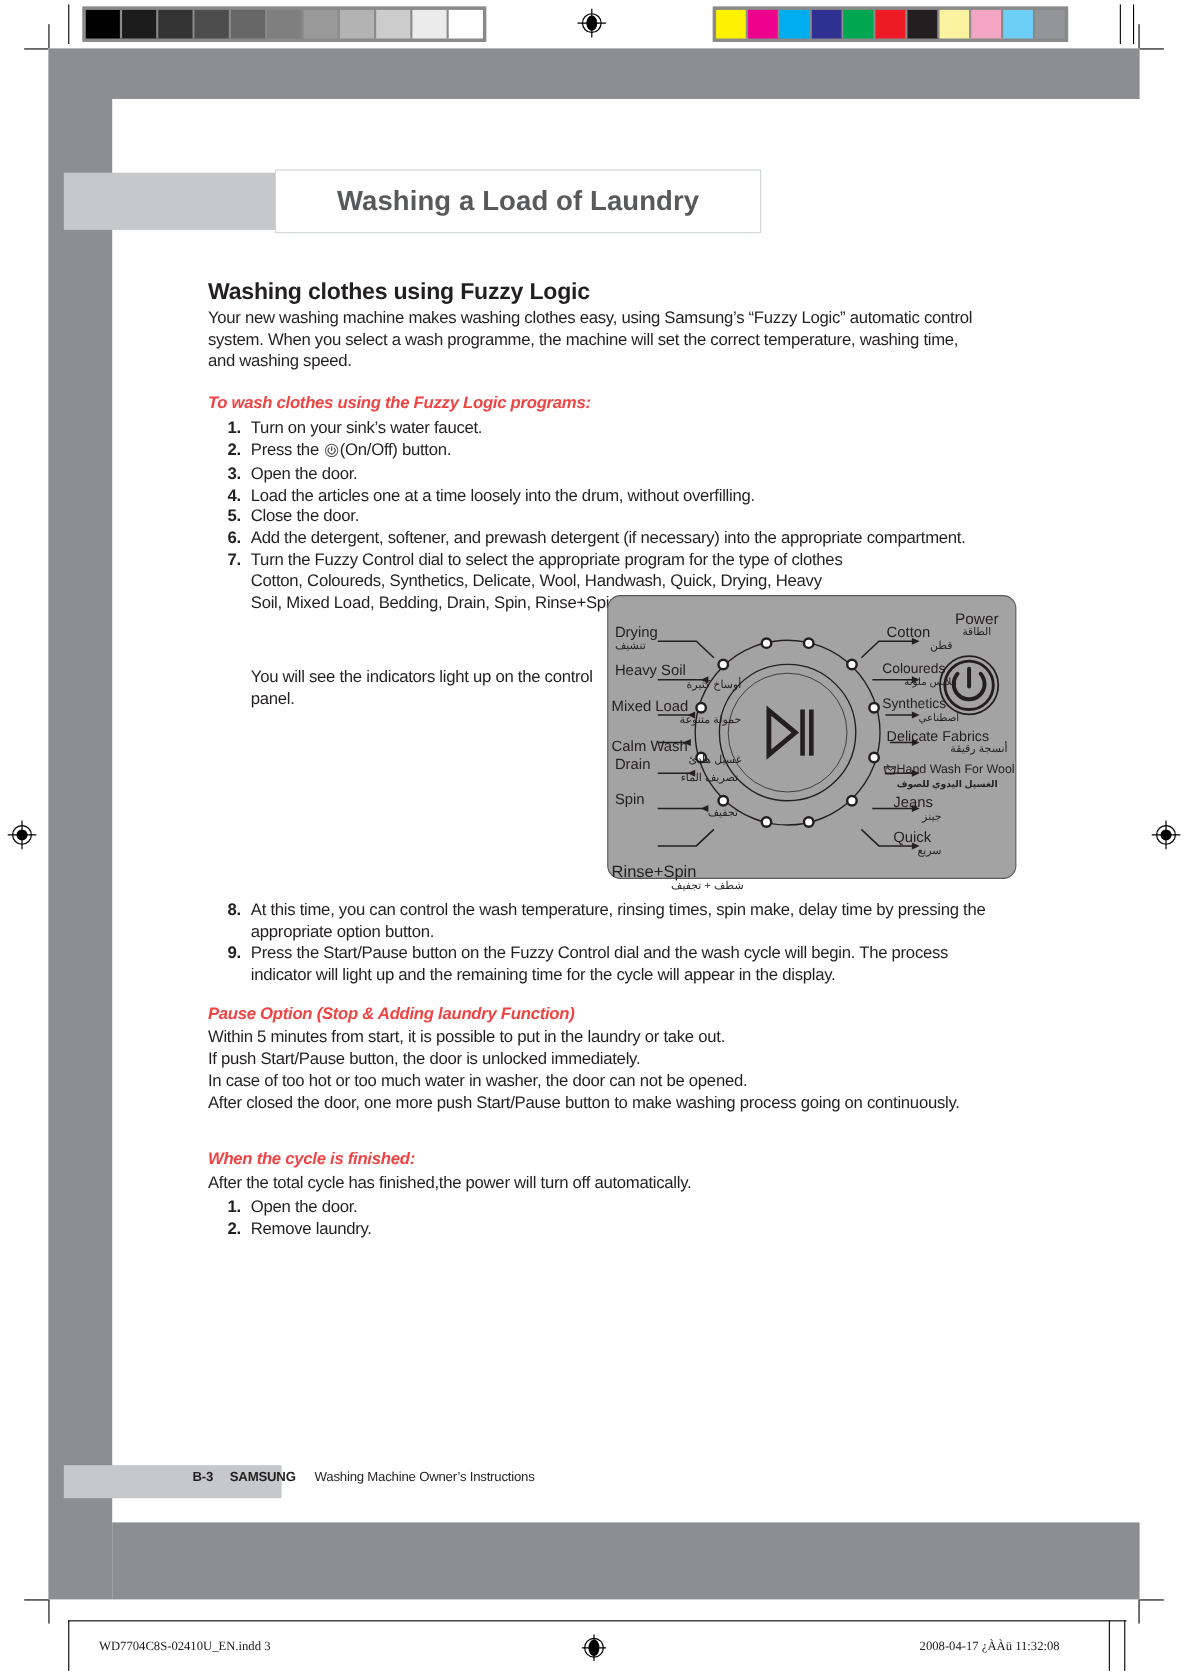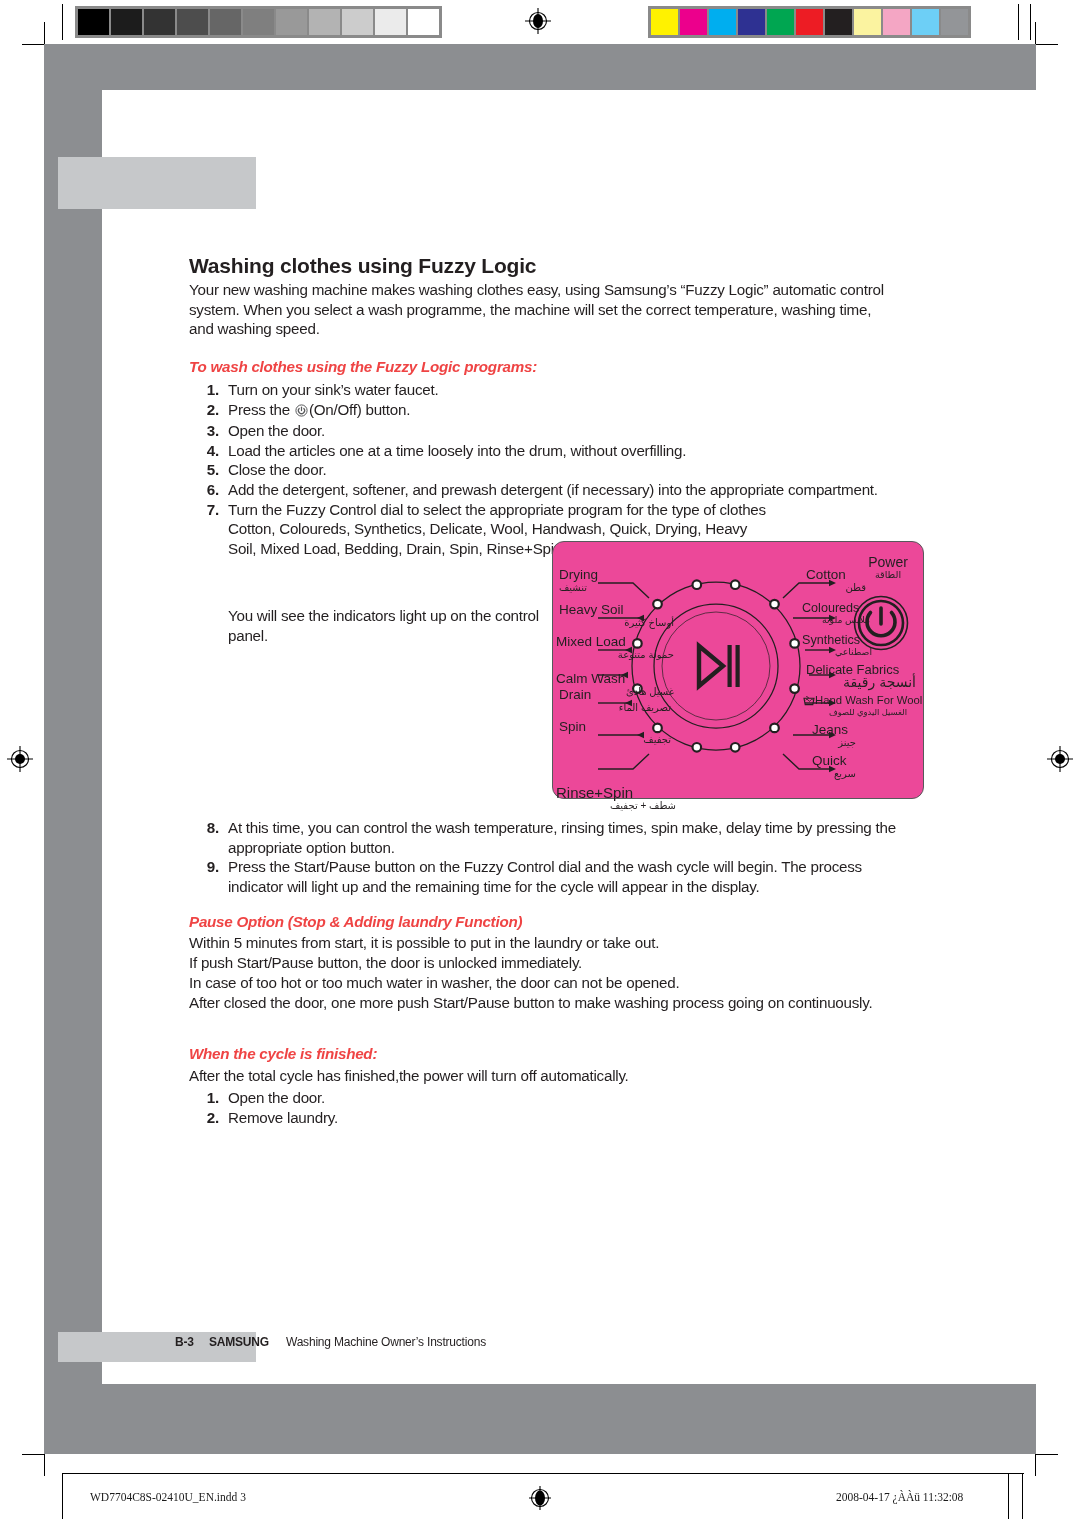--- a/index.html
+++ b/index.html
@@ -33,21 +33,21 @@
   .title-box h1{margin:0;font-size:25px;font-weight:bold;color:#58595b;letter-spacing:.1px;}
   h2.sec{margin:0;font-size:21px;font-weight:bold;color:#231f20;letter-spacing:-.2px;}
   p.body,li.body,.body{font-size:15.2px;line-height:19.6px;margin:0;letter-spacing:-.25px;}
   .subhead{font-size:15.2px;font-weight:bold;font-style:italic;color:#ef4444;margin:0;letter-spacing:-.25px;}
   ol.steps{margin:2px 0 0 0;padding:0;list-style:none;}
   ol.steps > li{display:flex;font-size:15.2px;line-height:19.6px;letter-spacing:-.25px;}
   ol.steps > li .num{width:30px;text-align:right;padding-right:9px;font-weight:bold;flex:0 0 auto;}
   ol.steps > li .txt{flex:1 1 auto;}
   .onoff-ico{display:inline-block;vertical-align:-2px;margin:0 1px;}
   
-  .panel{position:absolute;border:1.3px solid #58595b;border-radius:12px;background:#ec4899;}
+  .panel{position:absolute;border:1.3px solid #58595b;border-radius:12px;background:#a3a3a3;}
   .dial-svg{display:block;}
   
   .footer-line{position:absolute;font-size:12px;letter-spacing:-.2px;}
   .footer-line b{font-weight:bold;}
   .prodfooter{position:absolute;font-family:"Liberation Serif","DejaVu Serif",serif;font-size:11.5px;color:#1a1a1a;}
   .hr-bottom{position:absolute;background:#000;height:1px;}
   .vline{position:absolute;background:#000;width:1px;}
 </style>
 </head>
 <body>
@@ -117,20 +117,25 @@
 <div class="vline" style="left:1030px;top:4px;height:36px;"></div>
 
 <div class="page">
 
   <div class="band" style="left:0;top:0;width:992px;height:46px;"></div>
   <div class="band" style="left:0;top:46px;width:58px;height:1364px;"></div>
   <div class="band" style="left:58px;top:1340px;width:934px;height:70px;"></div>
   <div class="band-light" style="left:14px;top:113px;width:198px;height:52px;"></div>
   <div class="band-light" style="left:14px;top:1288px;width:198px;height:30px;"></div>
 
+  <div class="title-wrap">
+    <div class="title-box">
+      <h1>Washing a Load of Laundry</h1>
+    </div>
+  </div>
 
   <div class="content">
 
     <h2 class="sec" style="position:absolute;left:0;top:210px;">Washing clothes using Fuzzy Logic</h2>
 
     <p class="body" style="position:absolute;left:0;top:236px;width:700px;">Your new washing machine makes washing clothes easy, using Samsung’s “Fuzzy Logic” automatic control system. When you select a wash programme, the machine will set the correct temperature, washing time, and washing speed.</p>
 
     <p class="subhead" style="position:absolute;left:0;top:314px;">To wash clothes using the Fuzzy Logic programs:</p>
 
     <ol class="steps" style="position:absolute;left:0;top:334px;width:720px;">
@@ -284,33 +289,33 @@
       <div style="position:absolute;left:249px;top:60px;width:68px;">
         <div style="font-size:12.6px;line-height:13px;">Coloureds</div>
         <div style="font-size:9.3px;line-height:10px;direction:rtl;">ملابس ملونة</div>
       </div>
       <div style="position:absolute;left:249px;top:92px;width:70px;">
         <div style="font-size:12.6px;line-height:13px;">Synthetics</div>
         <div style="font-size:9.3px;line-height:10px;direction:rtl;">اصطناعي</div>
       </div>
       <div style="position:absolute;left:253px;top:121px;width:110px;">
         <div style="font-size:13px;line-height:14px;">Delicate Fabrics</div>
-        <div style="font-size:14px;line-height:10px;direction:rtl;">أنسجة رقيقة</div>
+        <div style="font-size:10px;line-height:10px;direction:rtl;">أنسجة رقيقة</div>
       </div>
       <div style="position:absolute;left:250px;top:152px;width:118px;">
         <div style="font-size:11.3px;line-height:12px;white-space:nowrap;">
           <span style="display:inline-block;vertical-align:-2px;">
             <svg width="12" height="11" viewBox="0 0 12 11">
               <path d="M1 3.2 H11 L9.8 9.6 H2.2 Z" fill="none" stroke="#231f20" stroke-width="1.1"></path>
               <path d="M2.6 5.2 q1.3 -2.2 2.6 0 q1.3 2.2 2.6 0 q1 -1.7 2 -0.4" fill="none" stroke="#231f20" stroke-width="0.9"></path>
               <path d="M3.4 1 q1 1.6 2.2 1.6" fill="none" stroke="#231f20" stroke-width="1"></path>
             </svg>
           </span><span>Hand Wash For Wool</span>
         </div>
-        <div style="font-size:8.4px;line-height:9.5px;direction:rtl;text-align:right;width:104px;">الغسيل اليدوي للصوف</div>
+        <div style="font-size:8.4px;line-height:9.5px;direction:rtl;text-align:right;width:104px;font-weight:bold;">الغسيل اليدوي للصوف</div>
       </div>
       <div style="position:absolute;left:259px;top:181px;width:62px;">
         <div style="font-size:13.5px;line-height:14px;">Jeans</div>
         <div style="font-size:10px;line-height:11px;direction:rtl;width:44px;text-align:right;">جينز</div>
       </div>
       <div style="position:absolute;left:259px;top:212px;width:62px;">
         <div style="font-size:13.5px;line-height:14px;">Quick</div>
         <div style="font-size:10px;line-height:11px;direction:rtl;width:44px;">سريع</div>
       </div>
 

